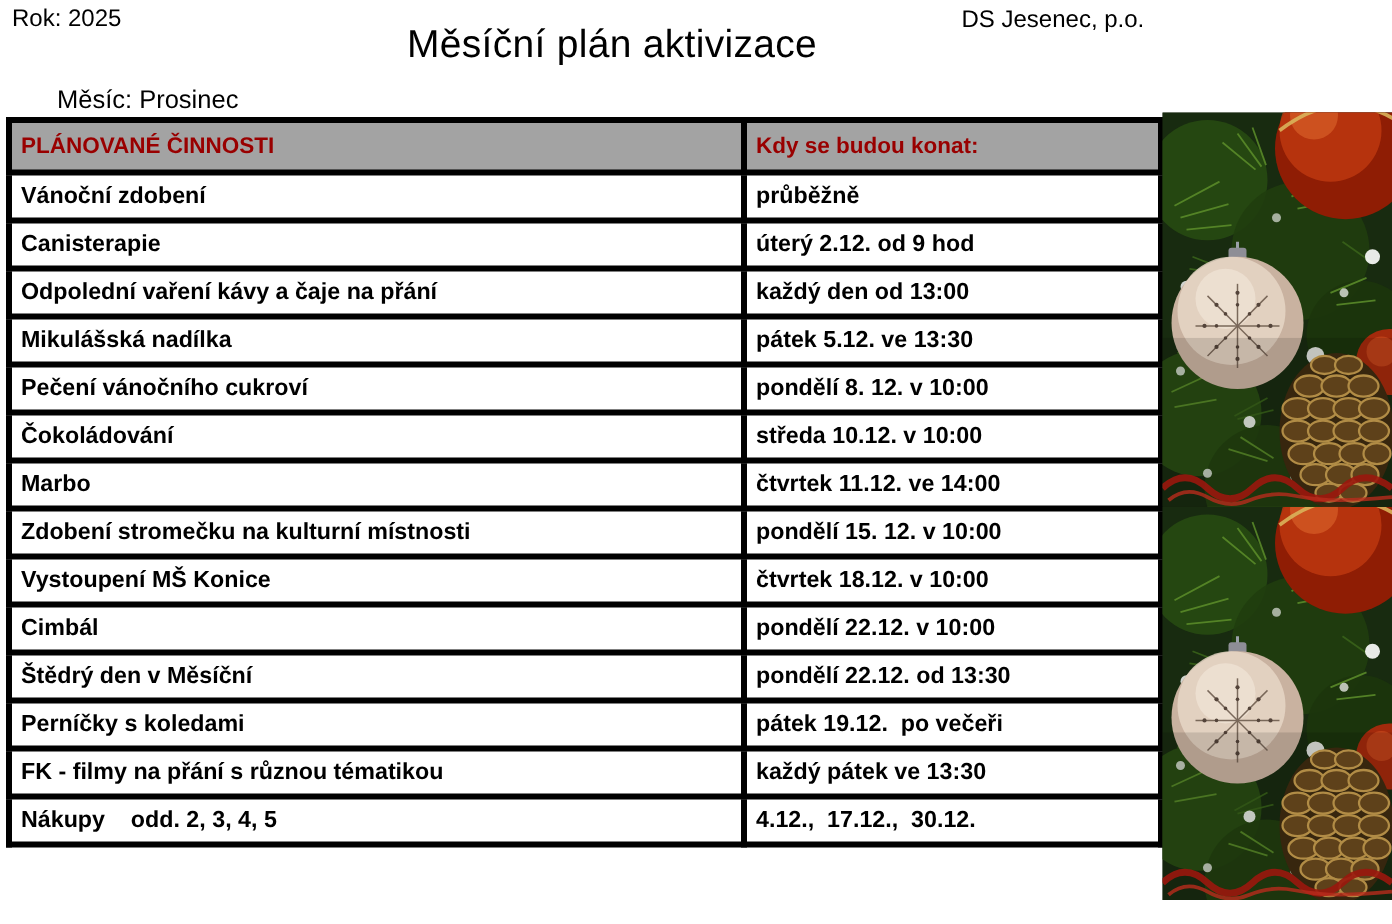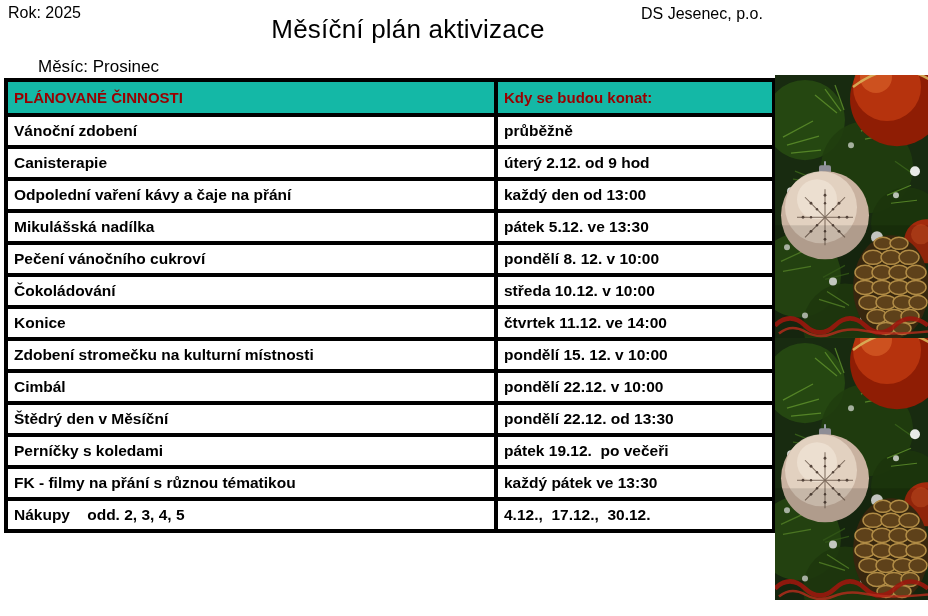--- a/index.html
+++ b/index.html
@@ -19,21 +19,21 @@
     position:absolute;left:4px;top:78px;width:768px;
     border-collapse:collapse;table-layout:fixed;
   }
   table.plan th,table.plan td{
     border:4px solid #000;white-space:pre-wrap;overflow:hidden;
     padding:0 0 0 6px;vertical-align:middle;
   }
   col.c1{width:490px;} col.c2{width:278px;}
   table.plan th{
     height:31px;font-size:15px;font-weight:bold;color:#990000;text-align:left;
-    background:#14b8a6;
+    background:#a3a3a3;
   }
   th.h-activities{background:linear-gradient(to right,#ffff4d 0,#ffff4d 67px,#ffff99 67px);}
   th.h-when{text-align:center;padding:0;}
   table.plan td{height:28px;font-size:15.5px;font-weight:bold;background:#fff;}
   td.c-when{text-align:left;padding:0;}
   .photo{
     position:absolute;left:775px;top:75px;width:153px;height:525px;
     display:flex;flex-direction:column;background:#16260e;
   }
   .photo svg{display:block;width:153px;height:262.5px;flex:1;}
@@ -80,26 +80,30 @@
         </tr>
         <tr>
           <td class="c-act">Pečení vánočního cukroví</td>
           <td class="c-when">pondělí 8. 12. v 10:00</td>
         </tr>
         <tr>
           <td class="c-act">Čokoládování</td>
           <td class="c-when">středa 10.12. v 10:00</td>
         </tr>
         <tr>
-          <td class="c-act">Konice</td>
+          <td class="c-act">Marbo</td>
           <td class="c-when">čtvrtek 11.12. ve 14:00</td>
         </tr>
         <tr>
           <td class="c-act">Zdobení stromečku na kulturní místnosti</td>
           <td class="c-when">pondělí 15. 12. v 10:00</td>
+        </tr>
+        <tr>
+          <td class="c-act">Vystoupení MŠ Konice</td>
+          <td class="c-when">čtvrtek 18.12. v 10:00</td>
         </tr>
         <tr>
           <td class="c-act">Cimbál</td>
           <td class="c-when">pondělí 22.12. v 10:00</td>
         </tr>
         <tr>
           <td class="c-act">Štědrý den v Měsíční</td>
           <td class="c-when">pondělí 22.12. od 13:30</td>
         </tr>
         <tr>

